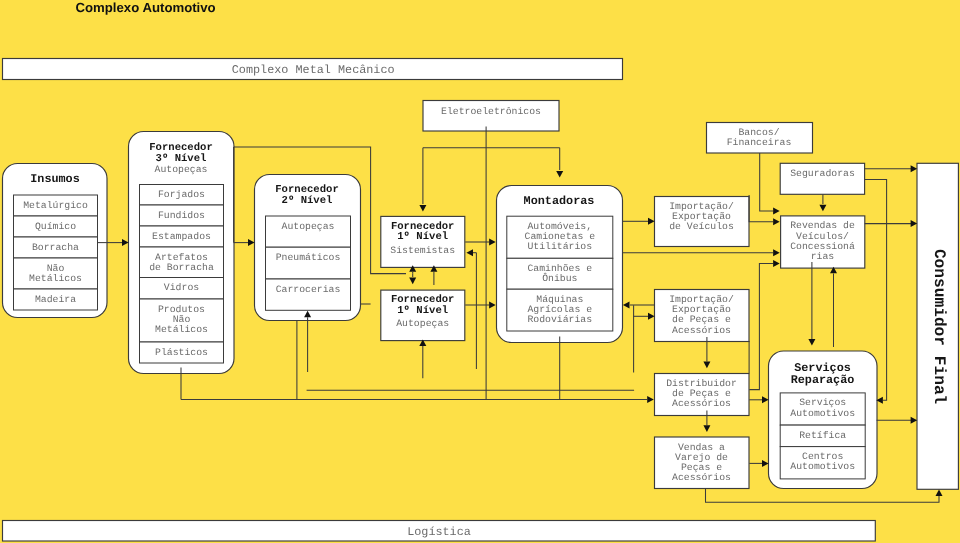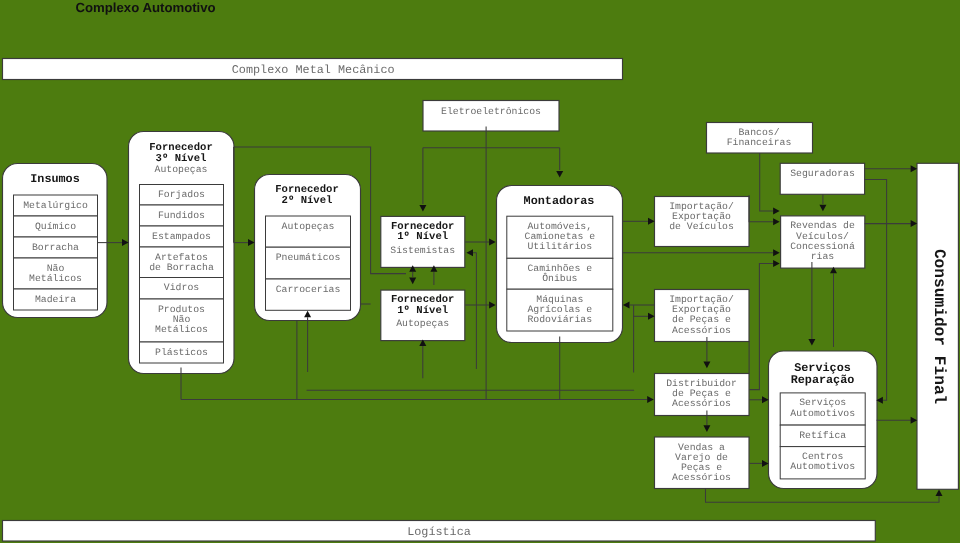--- a/index.html
+++ b/index.html
@@ -1,17 +1,17 @@
 <!DOCTYPE html>
 <html><head>
 <meta charset="utf-8">
 <style>
   html,body{margin:0;padding:0;background:#ffffff;width:960px;height:543px;overflow:hidden;}
   body{font-family:"Liberation Mono",monospace;-webkit-font-smoothing:antialiased;text-rendering:geometricPrecision;}
-  #root{position:relative;width:960px;height:543px;background:#4d7c0f;}
+  #root{position:relative;width:960px;height:543px;background:#fde047;}
   svg#svgmain{position:absolute;left:0;top:0;display:block;}
   text{white-space:pre;-webkit-font-smoothing:antialiased;}
   .ttl{font-family:"Liberation Sans",sans-serif;font-weight:bold;font-size:13.2px;fill:#111;}
   .hd{font-family:"Liberation Mono",monospace;font-weight:bold;font-size:10.6px;fill:#161616;}
   .hdb{font-family:"Liberation Mono",monospace;font-weight:bold;font-size:11.8px;fill:#161616;}
   .hdv{font-family:"Liberation Mono",monospace;font-weight:bold;font-size:16.2px;fill:#161616;}
   .tx{font-family:"Liberation Mono",monospace;font-size:9.8px;fill:#6b6b6b;}
   .txb{font-family:"Liberation Mono",monospace;font-size:11.8px;fill:#6b6b6b;}
   .bx{fill:#ffffff;stroke:#3b3b3b;stroke-width:1.15;}
   .ibx{fill:#ffffff;stroke:#3b3b3b;stroke-width:1.0;}

